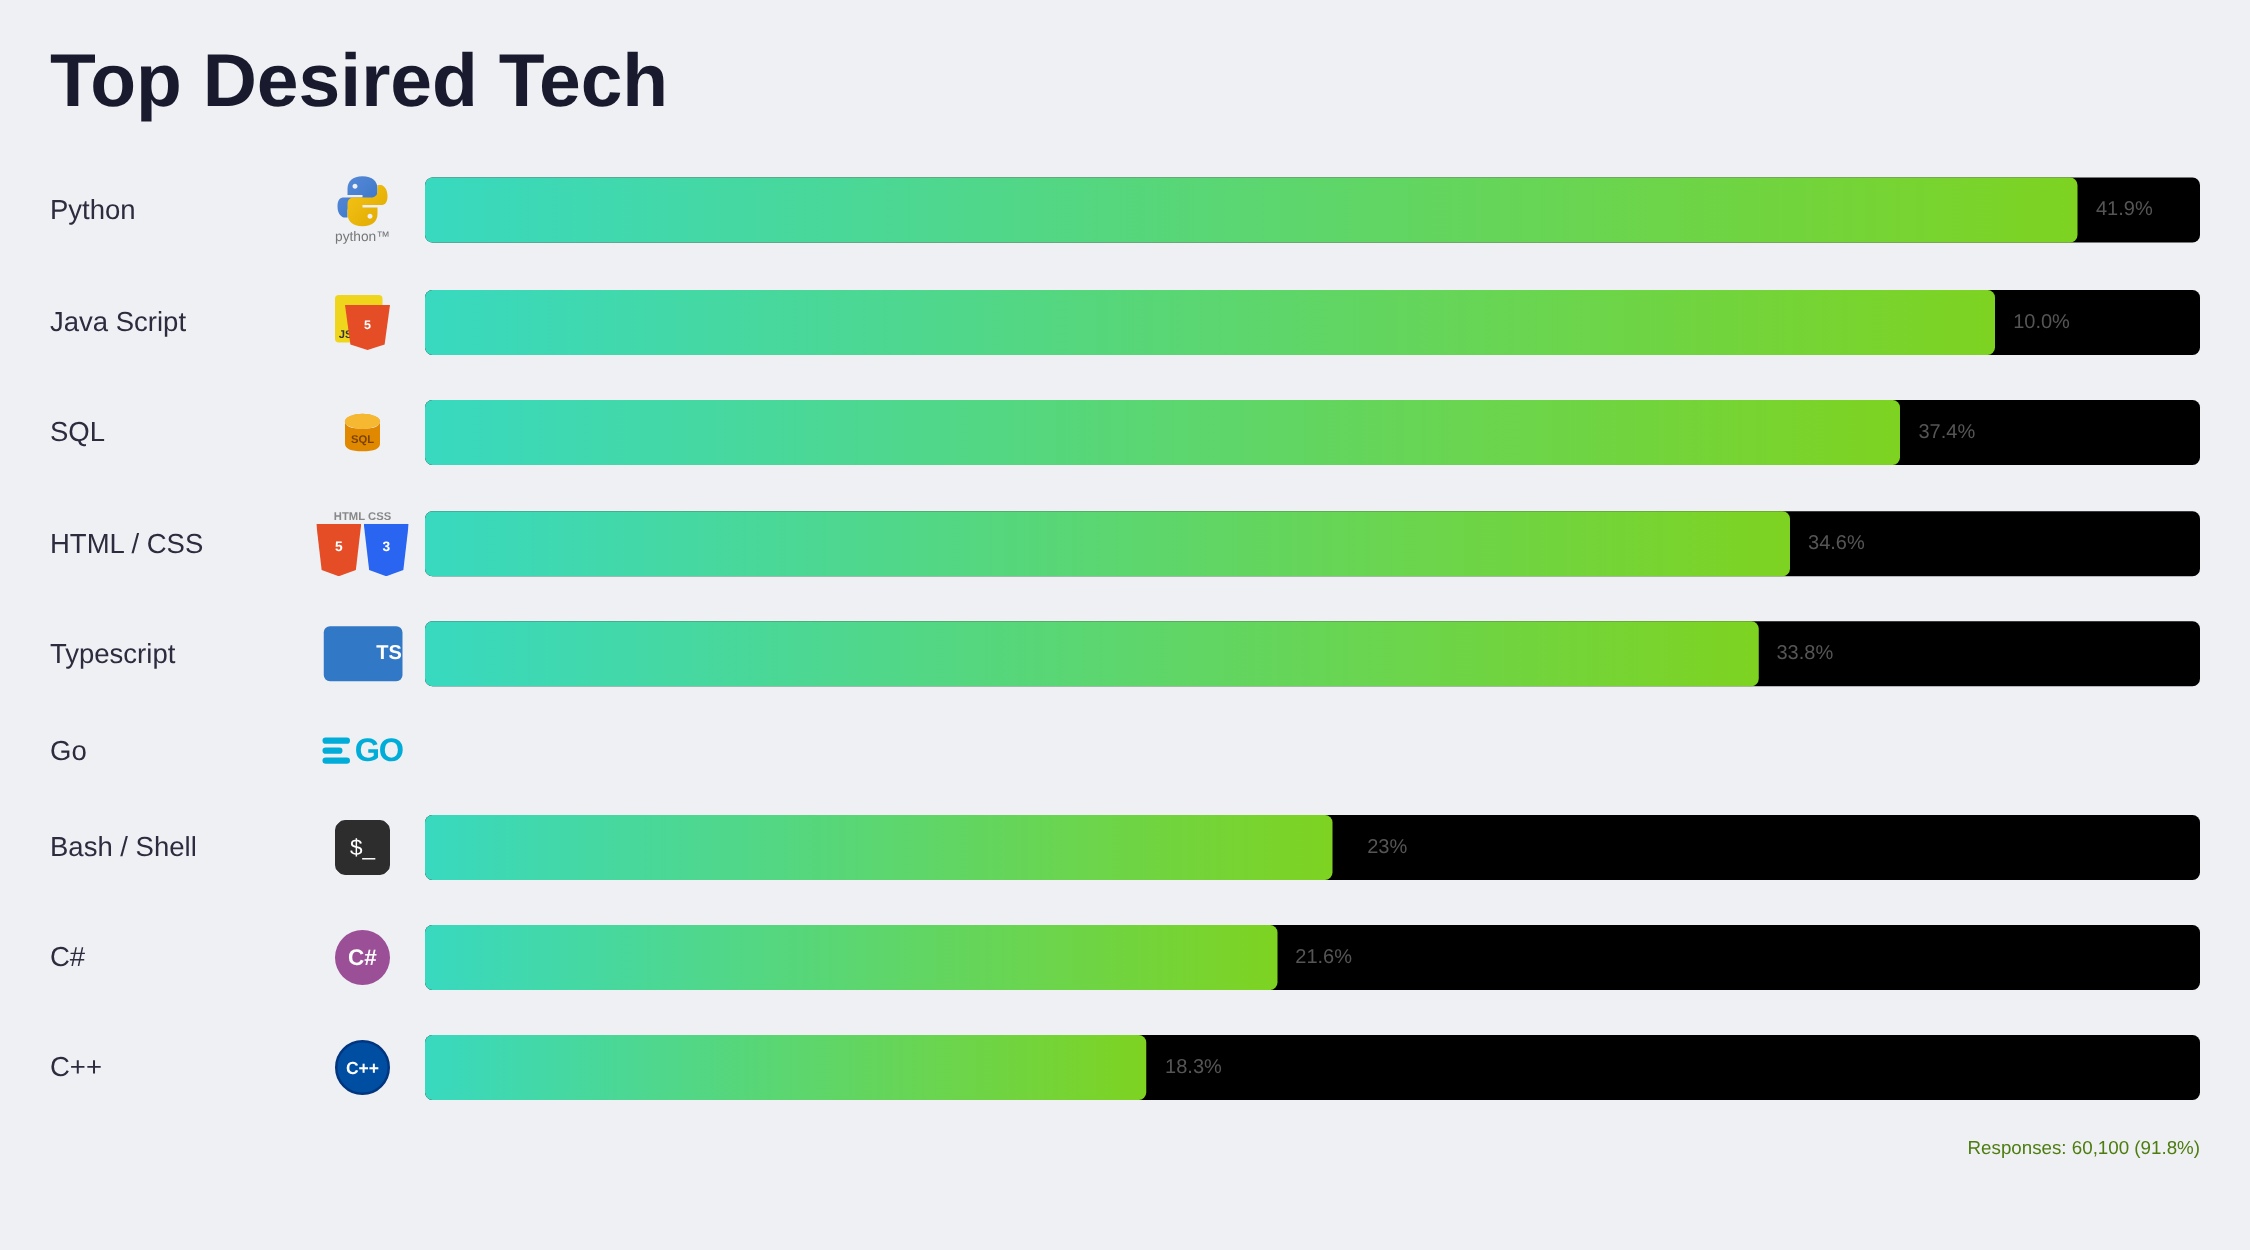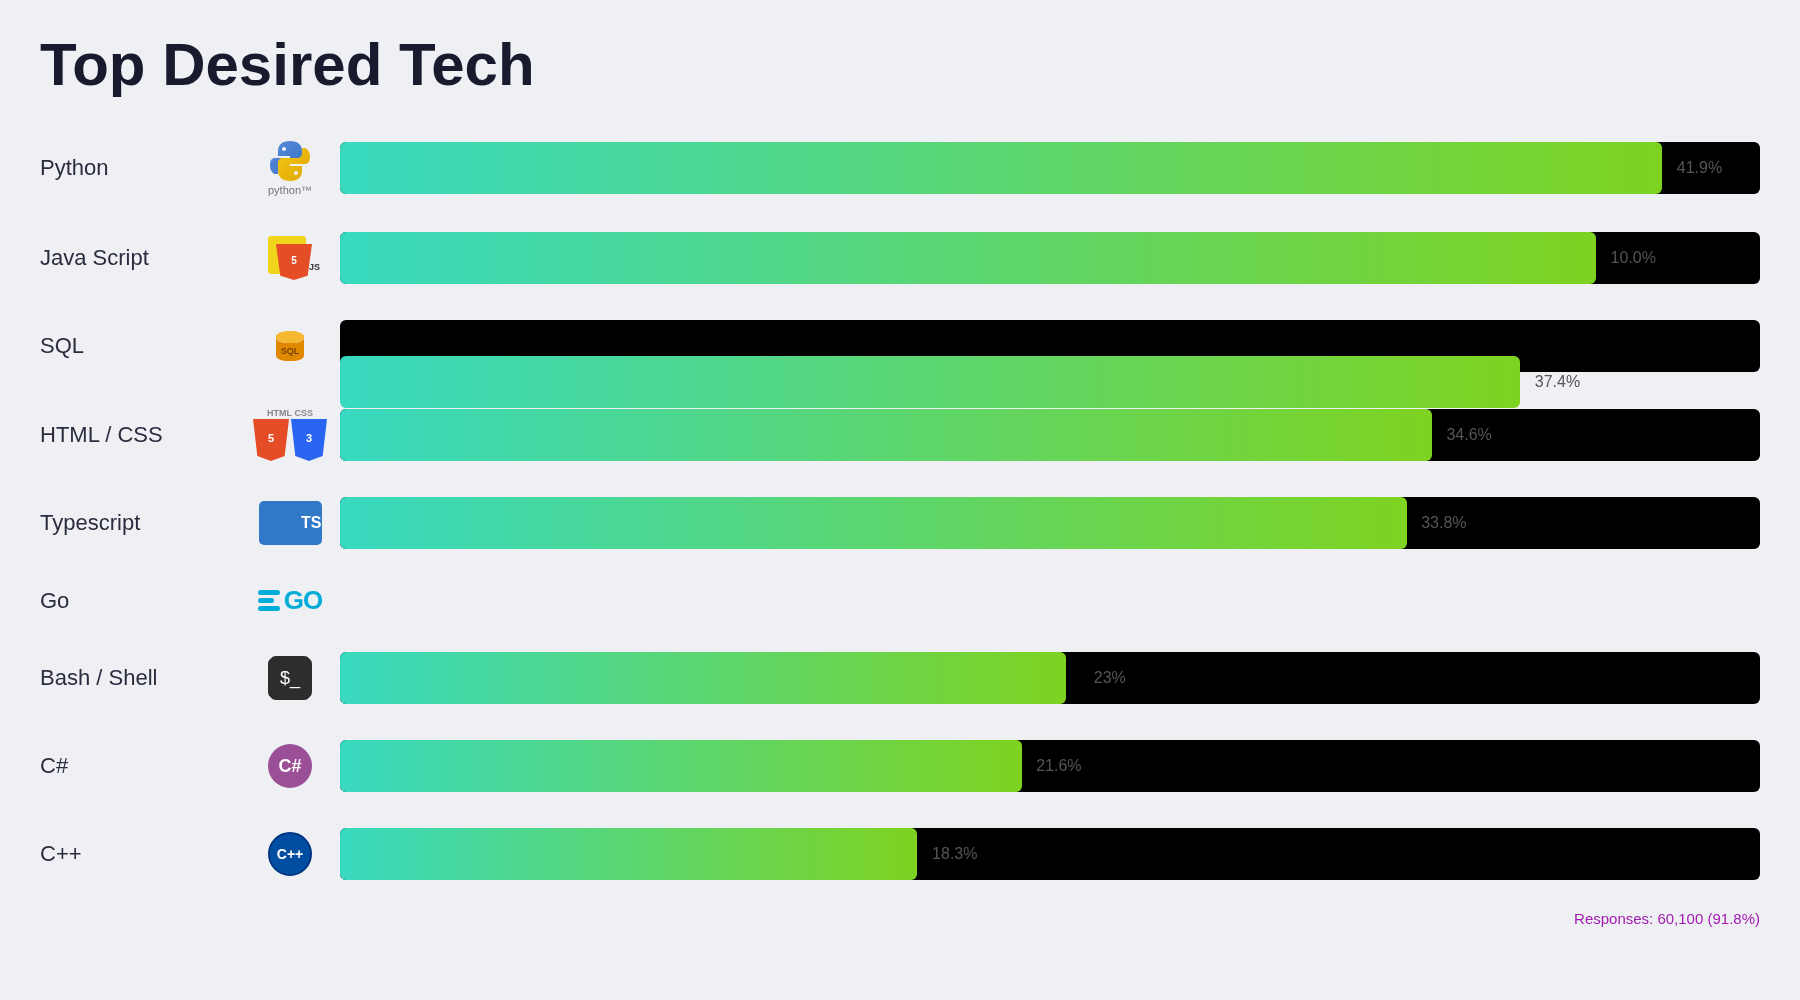--- a/index.html
+++ b/index.html
@@ -72,21 +72,21 @@
       transform: translateY(-50%);
       font-size: 16px;
       color: #555;
       white-space: nowrap;
     }
 
     .footer-note {
       text-align: right;
       margin-top: 20px;
       font-size: 15px;
-      color: #a21caf;
+      color: #4d7c0f;
     }
     .python-dot-wrap {
       display: flex;
       flex-direction: column;
       align-items: center;
     }
   </style>
 </head>
 <body>
 
@@ -119,21 +119,21 @@
         <span class="bar-label">41.9%</span>
       </div>
     </div>
   </div>
     <div class="chart-row">
     <div class="tech-label">Java Script</div>
     <div class="tech-icon">
       <div style="display:flex;flex-direction:column;align-items:center;gap:1px;">
         <div style="position:relative;width:44px;height:44px;">
           <div style="position:absolute;top:0;left:0;width:38px;height:38px;background:#f0d51d;display:flex;align-items:flex-end;justify-content:flex-start;padding:2px 3px;border-radius:3px;">
-            <span style="font-size:9px;font-weight:900;color:#333;margin-left:38px;">JS</span>
+            <span style="font-size:9px;font-weight:900;color:#333;">JS</span>
           </div>
           <div style="position:absolute;bottom:0;right:0;width:36px;height:36px;background:#e44d26;clip-path:polygon(0 0,100% 0,88% 88%,50% 100%,12% 88%);display:flex;align-items:center;justify-content:center;padding-bottom:4px;">
             <span style="font-size:10px;font-weight:900;color:white;">5</span>
           </div>
         </div>
       </div>
     </div>
     <div class="bar-area">
       <div class="bar-fill" style="width: 88.44444444444444%;">
         <span class="bar-label">10.0%</span>
@@ -147,21 +147,21 @@
         <svg width="38" height="38" viewBox="0 0 38 38">
           <ellipse cx="19" cy="10" rx="14" ry="6" fill="#f0a830"></ellipse>
           <path d="M5 10 L5 28 C5 31.3 11.3 34 19 34 C26.7 34 33 31.3 33 28 L33 10" fill="none" stroke="#f0a830" stroke-width="0"></path>
           <path d="M5 10 Q5 16 19 16 Q33 16 33 10 L33 28 Q33 34 19 34 Q5 34 5 28 Z" fill="#e08800"></path>
           <ellipse cx="19" cy="10" rx="14" ry="6" fill="#f5b830"></ellipse>
           <text x="19" y="27" text-anchor="middle" font-size="9" font-weight="900" fill="#7a4400">SQL</text>
         </svg>
       </div>
     </div>
     <div class="bar-area">
-      <div class="bar-fill" style="width: 83.11111111111111%; margin-top: 36px;">
+      <div class="bar-fill" style="width: 83.11111111111111%;">
         <span class="bar-label">37.4%</span>
       </div>
     </div>
   </div>
     <div class="chart-row">
     <div class="tech-label">HTML / CSS</div>
     <div class="tech-icon">
       <div style="display:flex;align-items:center;gap:2px;">
         <div style="position:relative;display:flex;flex-direction:column;align-items:center;gap:1px;">
           <span style="font-size:9px;color:#888;font-weight:600;">HTML CSS</span>

